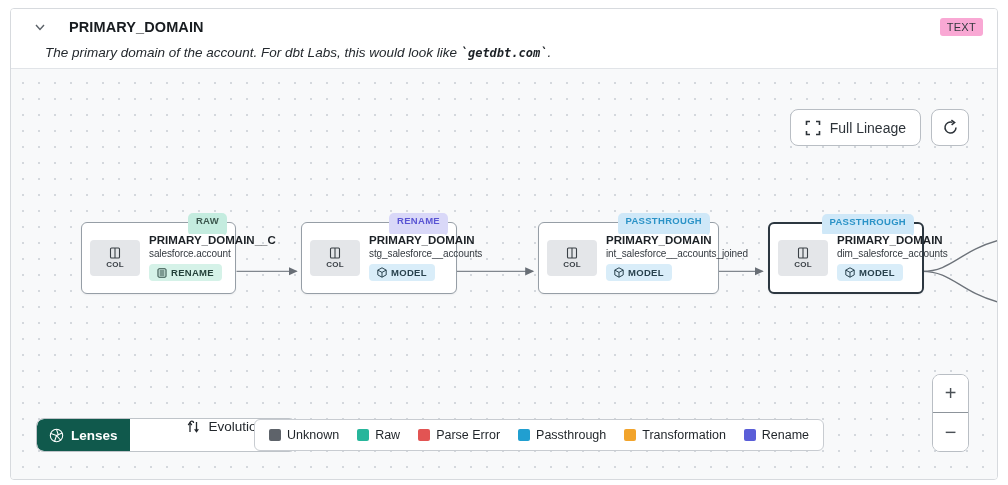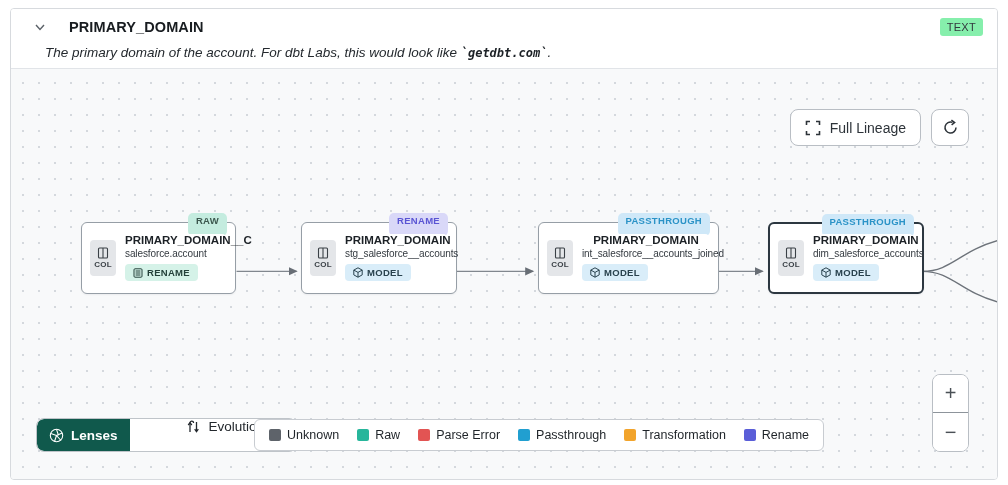--- a/index.html
+++ b/index.html
@@ -7,21 +7,21 @@
   .stage { position:relative; width:1008px; height:485px; background:#fff; }
   .panel { position:absolute; left:10px; top:8px; width:988px; height:472px;
            border:1px solid #d7dade; border-radius:4px; background:#fff; overflow:hidden;
            display:flex; flex-direction:column; }
 
   
   .header { padding:9px 14px 8px 14px; background:#fff; }
   .title-row { display:flex; align-items:center; }
   .chev { width:14px; height:14px; margin-left:8px; color:#5b6168; display:inline-flex; cursor:pointer; }
   .title { font-size:14.5px; font-weight:bold; color:#181c20; margin-left:22px; letter-spacing:0.1px; }
-  .type-badge { margin-left:auto; background:#86efac; color:#33383e; font-size:11px; padding:3px 7px; border-radius:3px; letter-spacing:0.3px; }
+  .type-badge { margin-left:auto; background:#f9a8d4; color:#33383e; font-size:11px; padding:3px 7px; border-radius:3px; letter-spacing:0.3px; }
   .desc { margin:9px 0 0 20px; font-style:italic; font-size:13.5px; color:#24292e; }
   .desc code { font-family:"DejaVu Sans Mono", monospace; font-weight:bold; font-style:italic; font-size:12px; color:#1c2126;margin-top:10px; }
   .inherited { margin:8px 0 2px 20px; font-style:italic; font-size:13px; color:#4e555c; }
   .inherited a { color:#15807a; text-decoration:underline; cursor:pointer; }
 
   
   .canvas { position:relative; flex:1; background-color:#f8f9fa; border-top:1px solid #e1e4e8;
             background-image:radial-gradient(circle, #d4d8dd 1px, rgba(0,0,0,0) 1.2px);
             background-size:16px 16px; background-position:4px 6px; }
   svg.edges { position:absolute; left:0; top:0; width:100%; height:100%; pointer-events:none; }
@@ -31,21 +31,21 @@
           border-radius:6px; display:flex; align-items:center; padding:0 8px; cursor:pointer;
           box-shadow:0 1px 2px rgba(30,40,50,.06); }
   .node.selected { border:2px solid #2c3740; }
   .tag { position:absolute; top:-10px; right:8px; font-size:9.5px; font-weight:bold; letter-spacing:0.3px;
          padding:3px 8px 10px 8px; border-radius:5px; z-index:-0; line-height:1; }
   .node .tag { z-index:0; }
   .tag-raw { background:#c4ecdf; color:#3c574e; }
   .tag-rename { background:#d9d8f8; color:#5a55d4; }
   .tag-passthrough { background:#cfe8f8; color:#2b93c7; }
   .node-inner { position:relative; display:flex; align-items:center; width:100%; background:#fff; border-radius:5px; z-index:1; }
-  .colbox { width:26px; height:36px; background:#e4e6e9; border-radius:4px; display:flex; flex-direction:column;
+  .colbox { width:50px; height:36px; background:#e4e6e9; border-radius:4px; display:flex; flex-direction:column;
             align-items:center; justify-content:center; color:#3a4046; flex:0 0 auto; }
   .colbox span { font-size:8px; font-weight:bold; margin-top:1px; letter-spacing:0.2px; }
   .nodebody { margin-left:9px; min-width:0; }
   .ntitle { font-size:11.5px; font-weight:bold; color:#1c2126; white-space:nowrap;text-align:center; }
   .nsub { font-size:10px; color:#343a40; margin-top:2px; white-space:nowrap; letter-spacing:-0.1px; }
   .nbadge { display:inline-flex; align-items:center; gap:4px; margin-top:5px; font-size:9.5px; font-weight:bold;
             letter-spacing:0.3px; padding:3px 8px; border-radius:4px; }
   .badge-source { background:#d5f2e8; color:#24413a; }
   .badge-model { background:#d9edf9; color:#29424e; }
 

